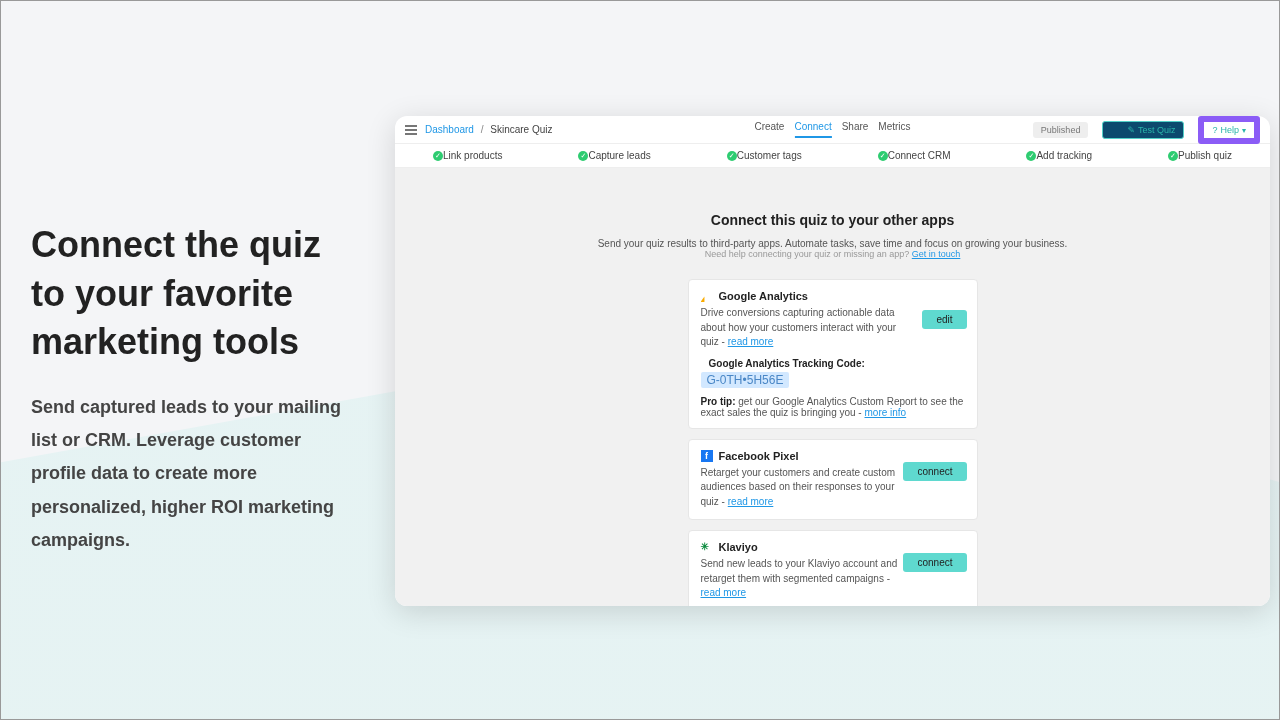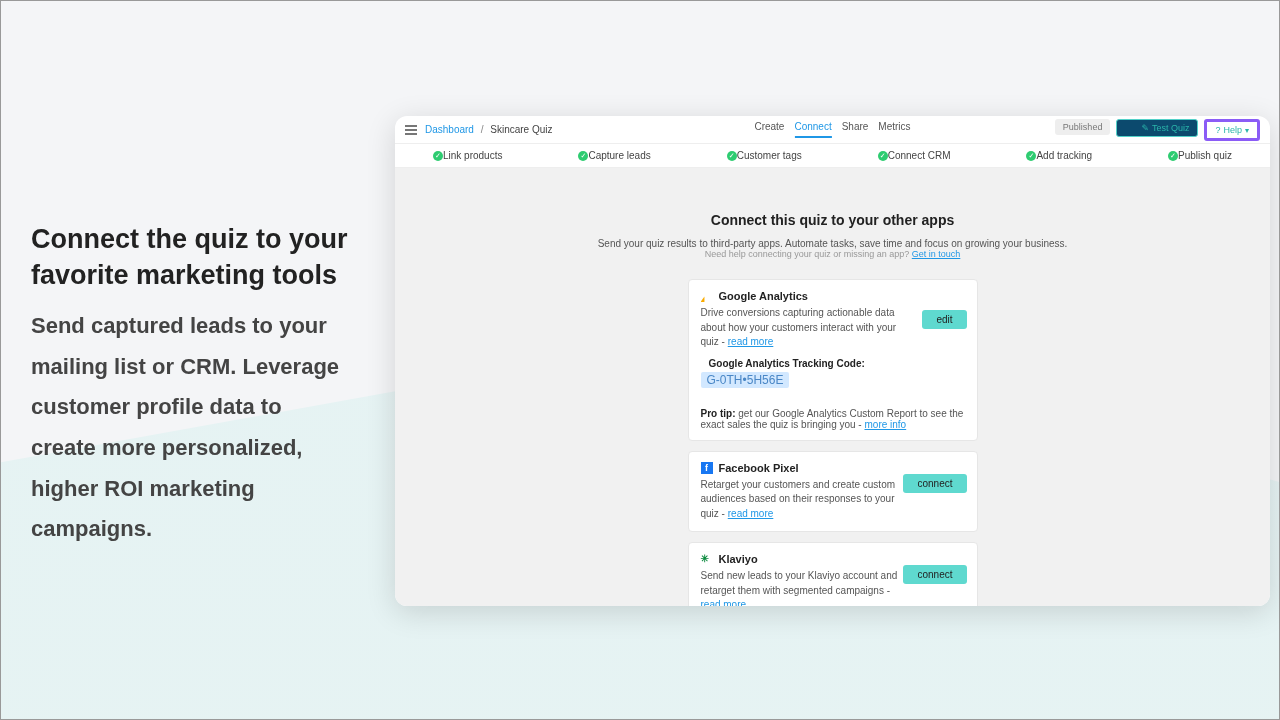--- a/index.html
+++ b/index.html
@@ -20,22 +20,22 @@
     #daf1f0 19%, #daf1f0 100%);
   clip-path: polygon(0 35%, 60% 0, 100% 40%, 100% 100%, 0 100%);
   opacity: .55;
 }
 .hero {
   position: absolute;
   left: 30px; top: 220px;
   width: 320px;
   z-index: 2;
 }
-.hero h1 { font-size: 27px; font-weight: 700; color: #222; line-height: 1.35; margin-bottom: 12px; }
-.hero p { font-size: 22px; font-weight: 600; color: #444; line-height: 1.85; }
+.hero h1 { font-size: 36px; font-weight: 700; color: #222; line-height: 1.35; margin-bottom: 24px; }
+.hero p { font-size: 18px; font-weight: 600; color: #444; line-height: 1.85; }
 
 .app {
   position: absolute;
   left: 394px; top: 115px;
   width: 875px; height: 490px;
   background: #fff;
   border-radius: 12px;
   box-shadow: 0 6px 30px rgba(0,0,0,.14);
   overflow: hidden;
   z-index: 3;
@@ -50,25 +50,25 @@
   background: repeating-linear-gradient(#777,#777 2px,transparent 2px,transparent 4px); }
 .crumbs a { color: #1f97e6; text-decoration: none; }
 .crumbs .sep { color: #888; margin: 0 4px; }
 .crumbs .cur { color: #444; }
 
 .tabs { position: absolute; left: 50%; transform: translateX(-50%);
   display: flex; gap: 10px; }
 .tabs span { color: #555; padding-bottom: 4px; cursor: pointer; }
 .tabs .active { color: #1f97e6; border-bottom: 2px solid #1f97e6; }
 
-.top-right { margin-left: auto; display: flex; gap: 6px; align-items: flex-start; }
+.top-right { margin-left: auto; display: flex; gap: 14px; align-items: center; }
 .pill { font-size: 9px; padding: 3px 8px; border-radius: 3px; }
 .pill.pub { background: #eee; color: #777; }
 .pill.test { border: 1px solid #52d1c8; color: #2ab5aa; background: #0c4a6e; cursor: pointer; padding-left: 24px; }
-.pill.help { border: 3px solid #8b5cf6; color: #2ab5aa; background: #fff; cursor: pointer; }
+.pill.help { border: 6px solid #8b5cf6; color: #2ab5aa; background: #fff; cursor: pointer; }
 .pill .ic { margin-right: 3px; }
 .pill .chev { margin-left: 3px; font-size: 8px; }
 
 .steps {
   display: flex; justify-content: space-around; align-items: center;
   height: 24px; border-bottom: 1px solid #eee;
   font-size: 10px; color: #444;
 }
 .step { display: flex; align-items: center; }
 .chk { width: 10px; height: 10px; border-radius: 50%; background: #2ecc71;
@@ -91,21 +91,21 @@
 .card .title { font-weight: 700; color: #222; font-size: 11px; display: flex; align-items: flex-end; gap: 6px; }
 .card .desc { margin-top: 4px; line-height: 1.45; max-width: 200px; }
 .card .btn {
   position: absolute; right: 10px; top: 22px;
   background: #5fd9cf; color: #222; border: none;
   font-size: 10px; padding: 4px 14px; border-radius: 3px; cursor: pointer;
 }
 .card .code-lbl { font-weight: 700; margin-top: 8px; color: #222; margin-left: 8px; }
 .card .code-val { display: inline-block; margin-top: 3px; background: #d2e8ff; color: #4a87c6;
   padding: 1px 6px; border-radius: 2px; filter: blur(.4px); font-size: 12px; }
-.card .tip { margin-top: 20px; }
+.card .tip { margin-top: 8px; }
 .card .tip b { color: #222; }
 .logo { width: 12px; height: 12px; display: inline-block; }
 .logo.ga { background: linear-gradient(#f9ab00,#f9ab00); clip-path: polygon(0 100%,33% 55%,33% 100%,0 100%); position: relative; }
 .logo.ga::after { content:""; position:absolute; left:5px; width:4px; height:8px; bottom:0; background:#e37400; }
 .logo.ga::before { content:""; position:absolute; left:9px; width:4px; height:12px; bottom:0; background:#f9ab00; }
 .logo.fb { background:#1877f2; color:#fff; font-weight:700; font-size:9px; text-align:center; line-height:12px; }
 .logo.kl { color:#0b8a3e; font-weight:700; font-size:10px; }
 </style>
 </head>
 <body>

